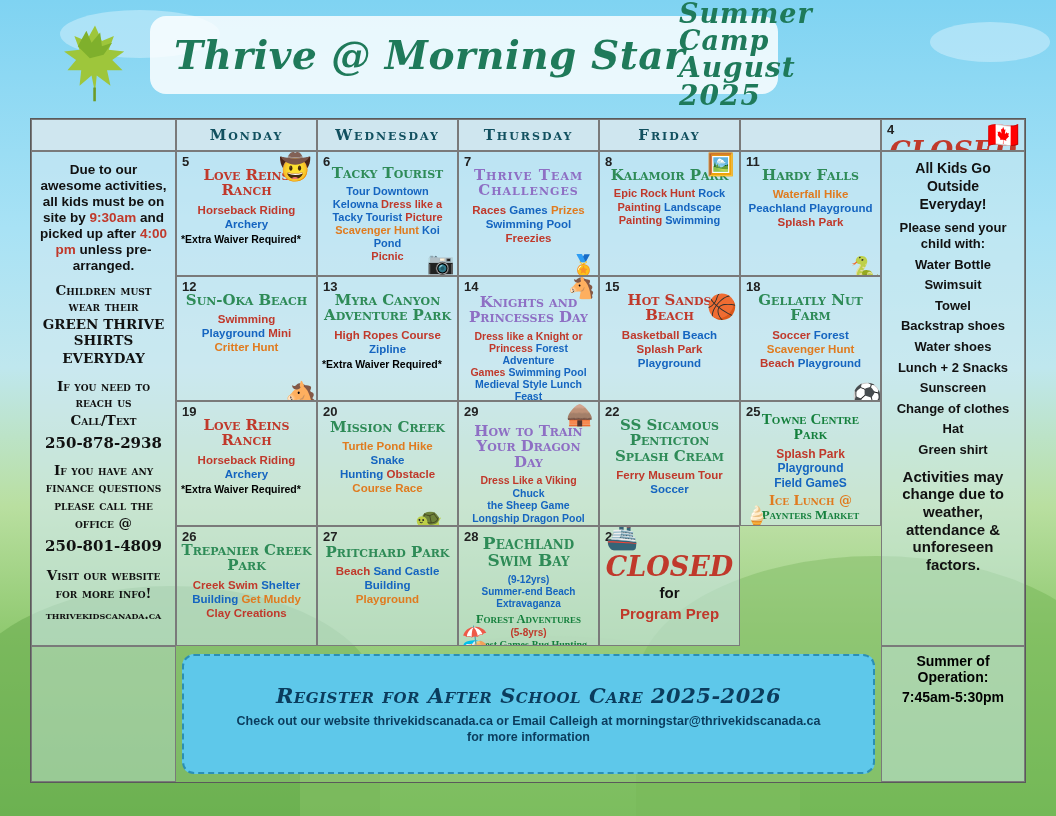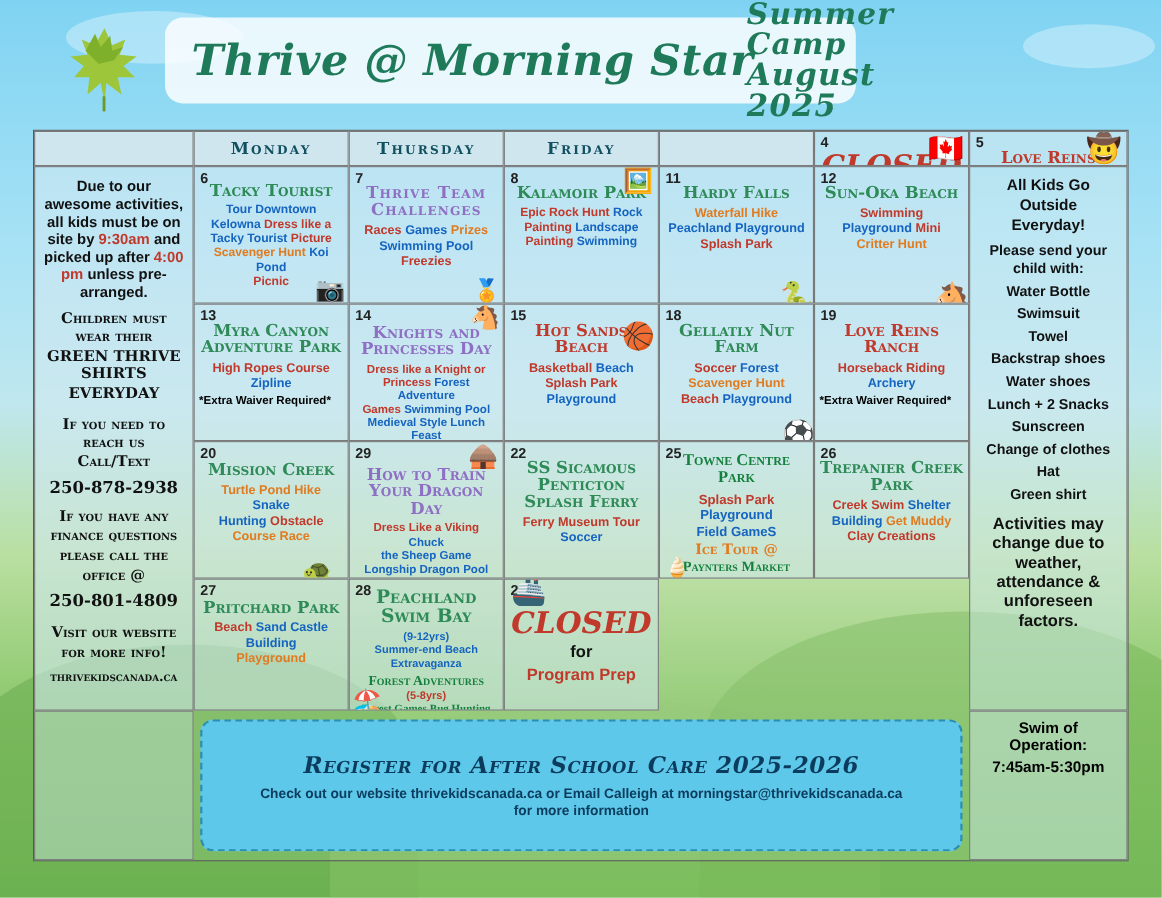--- a/index.html
+++ b/index.html
@@ -130,20 +130,21 @@
   <span class="title-sub">
     <div class="l1">Summer Camp</div>
     <div class="l2">August 2025</div>
   </span>
 </div>
 
 <div class="cal">
 
   <div class="cell blank-hdr"></div>
   <div class="cell hdr">Monday</div>
+  <div class="cell hdr">Wednesday</div>
   <div class="cell hdr">Thursday</div>
   <div class="cell hdr">Friday</div>
   <div class="cell blank-hdr"></div>
 
   <div class="cell side" style="grid-column:1;grid-row:2 / 6;">
     <p>
       Due to our awesome activities, all kids must be on site by <span class="red">9:30am</span> and picked up after <span class="red">4:00 pm</span> unless pre-arranged.
     </p>
     <p class="fancy" style="margin-top:10px;">Children must wear their</p>
     <p class="fancy green" style="margin-top:-4px;">GREEN THRIVE SHIRTS</p>
@@ -343,36 +344,36 @@
       <span class="red">Dress Like a Viking</span>
       <span class="blue">Chuck</span><br>
       <span class="blue">the Sheep Game</span><br>
       <span class="blue">Longship Dragon Pool Battle</span>
     </div>
     <span class="stk" style="right:4px;top:2px;font-size:22px;">🛖</span>
   </div>
 
   <div class="cell day">
     <span class="daynum">22</span>
-    <div class="dtitle green">SS Sicamous Penticton Splash Ferry</div>
+    <div class="dtitle green">SS Sicamous Penticton Splash Cream</div>
     <div class="acts">
       <span class="red">Ferry Museum Tour</span><br>
       <span class="blue">Soccer</span>
     </div>
   </div>
 
   <div class="cell day">
     <span class="daynum">25</span>
     <div class="dtitle olive" style="margin-top:8px;">Towne Centre Park</div>
     <div class="acts" style="font-size:12px;">
       <span class="red">Splash Park</span>
       <span class="blue">Playground</span><br>
       <span class="blue">Field GameS</span>
     </div>
-    <div class="dtitle orange" style="font-size:13px;margin-top:4px;">Ice Tour @</div>
+    <div class="dtitle orange" style="font-size:13px;margin-top:4px;">Ice Lunch @</div>
     <div class="dtitle olive" style="font-size:13px;margin-top:0;">Paynters Market</div>
     <span class="stk" style="left:2px;bottom:-4px;font-size:22px;">🍦</span>
   </div>
 
   <div class="cell day">
     <span class="daynum">26</span>
     <div class="dtitle green">Trepanier Creek Park</div>
     <div class="acts">
       <span class="red">Creek Swim</span>
       <span class="blue">Shelter</span><br>
@@ -421,18 +422,18 @@
 
   <div class="cell bot-left"></div>
   <div class="reg">
     <h3>Register for After School Care 2025-2026</h3>
     <p>
       <span>Check out our website </span><span class="lnk">thrivekidscanada.ca</span><span> or Email Calleigh at </span><span class="lnk">morningstar@thrivekidscanada.ca</span><br>
       <span>for more information</span>
     </p>
   </div>
   <div class="cell bot-right">
-    <p class="big" style="margin:0;font-weight:bold;font-size:14px;">Swim of</p>
+    <p class="big" style="margin:0;font-weight:bold;font-size:14px;">Summer of</p>
     <p class="big" style="margin:0;font-weight:bold;font-size:14px;">Operation:</p>
     <p class="big" style="margin:4px 0 0 0;font-weight:bold;font-size:14px;">7:45am-5:30pm</p>
   </div>
 
 </div>
 
 </body></html>

